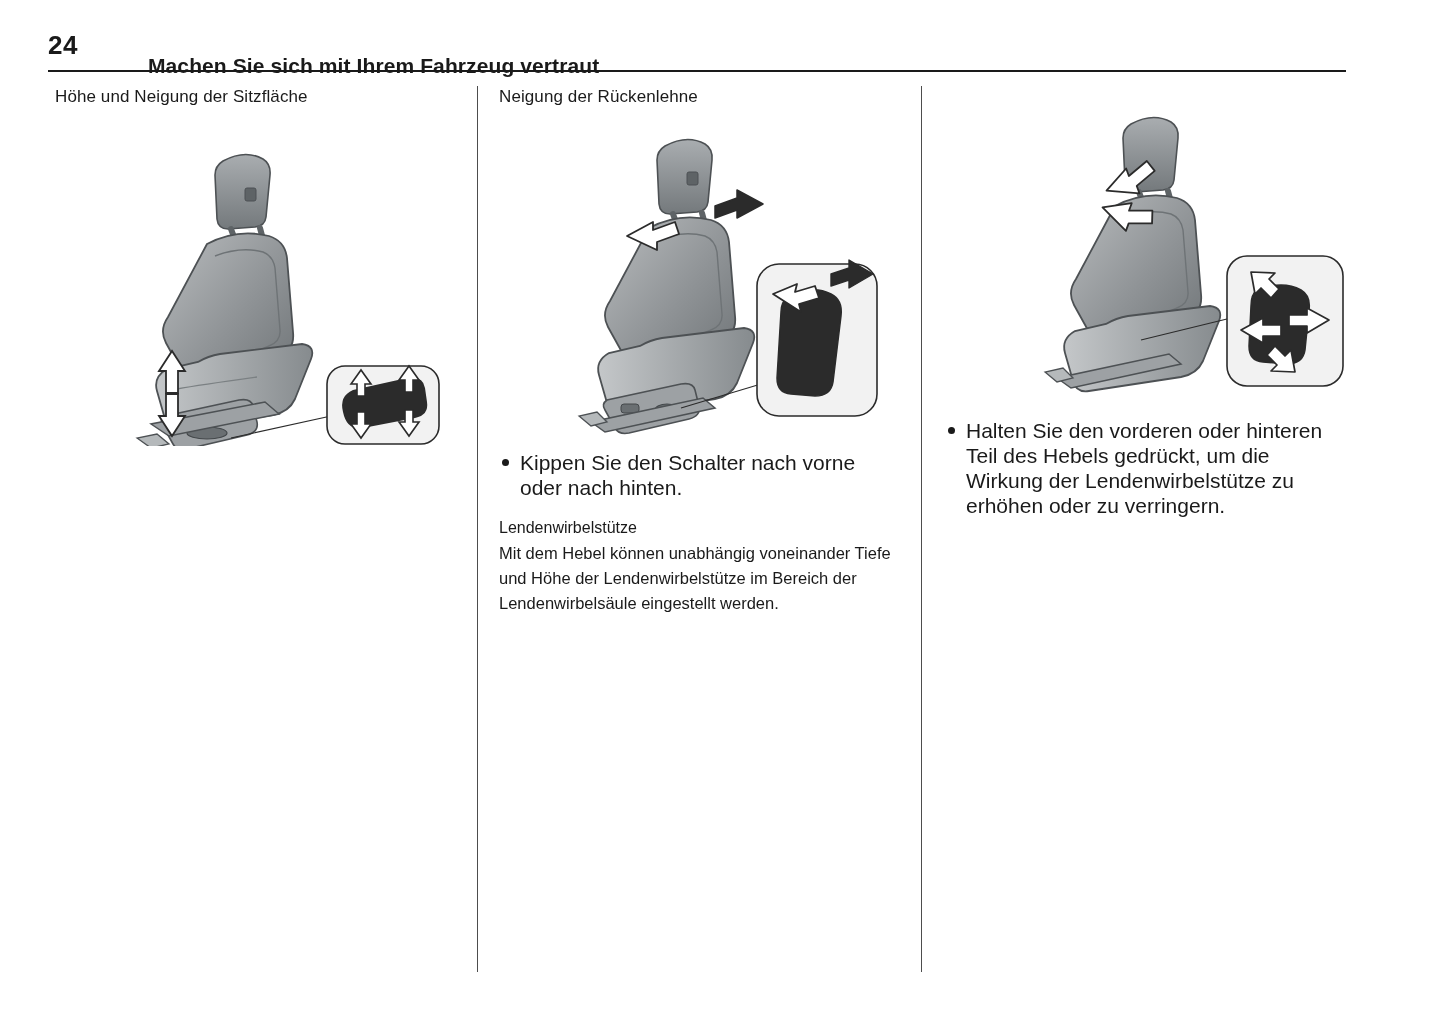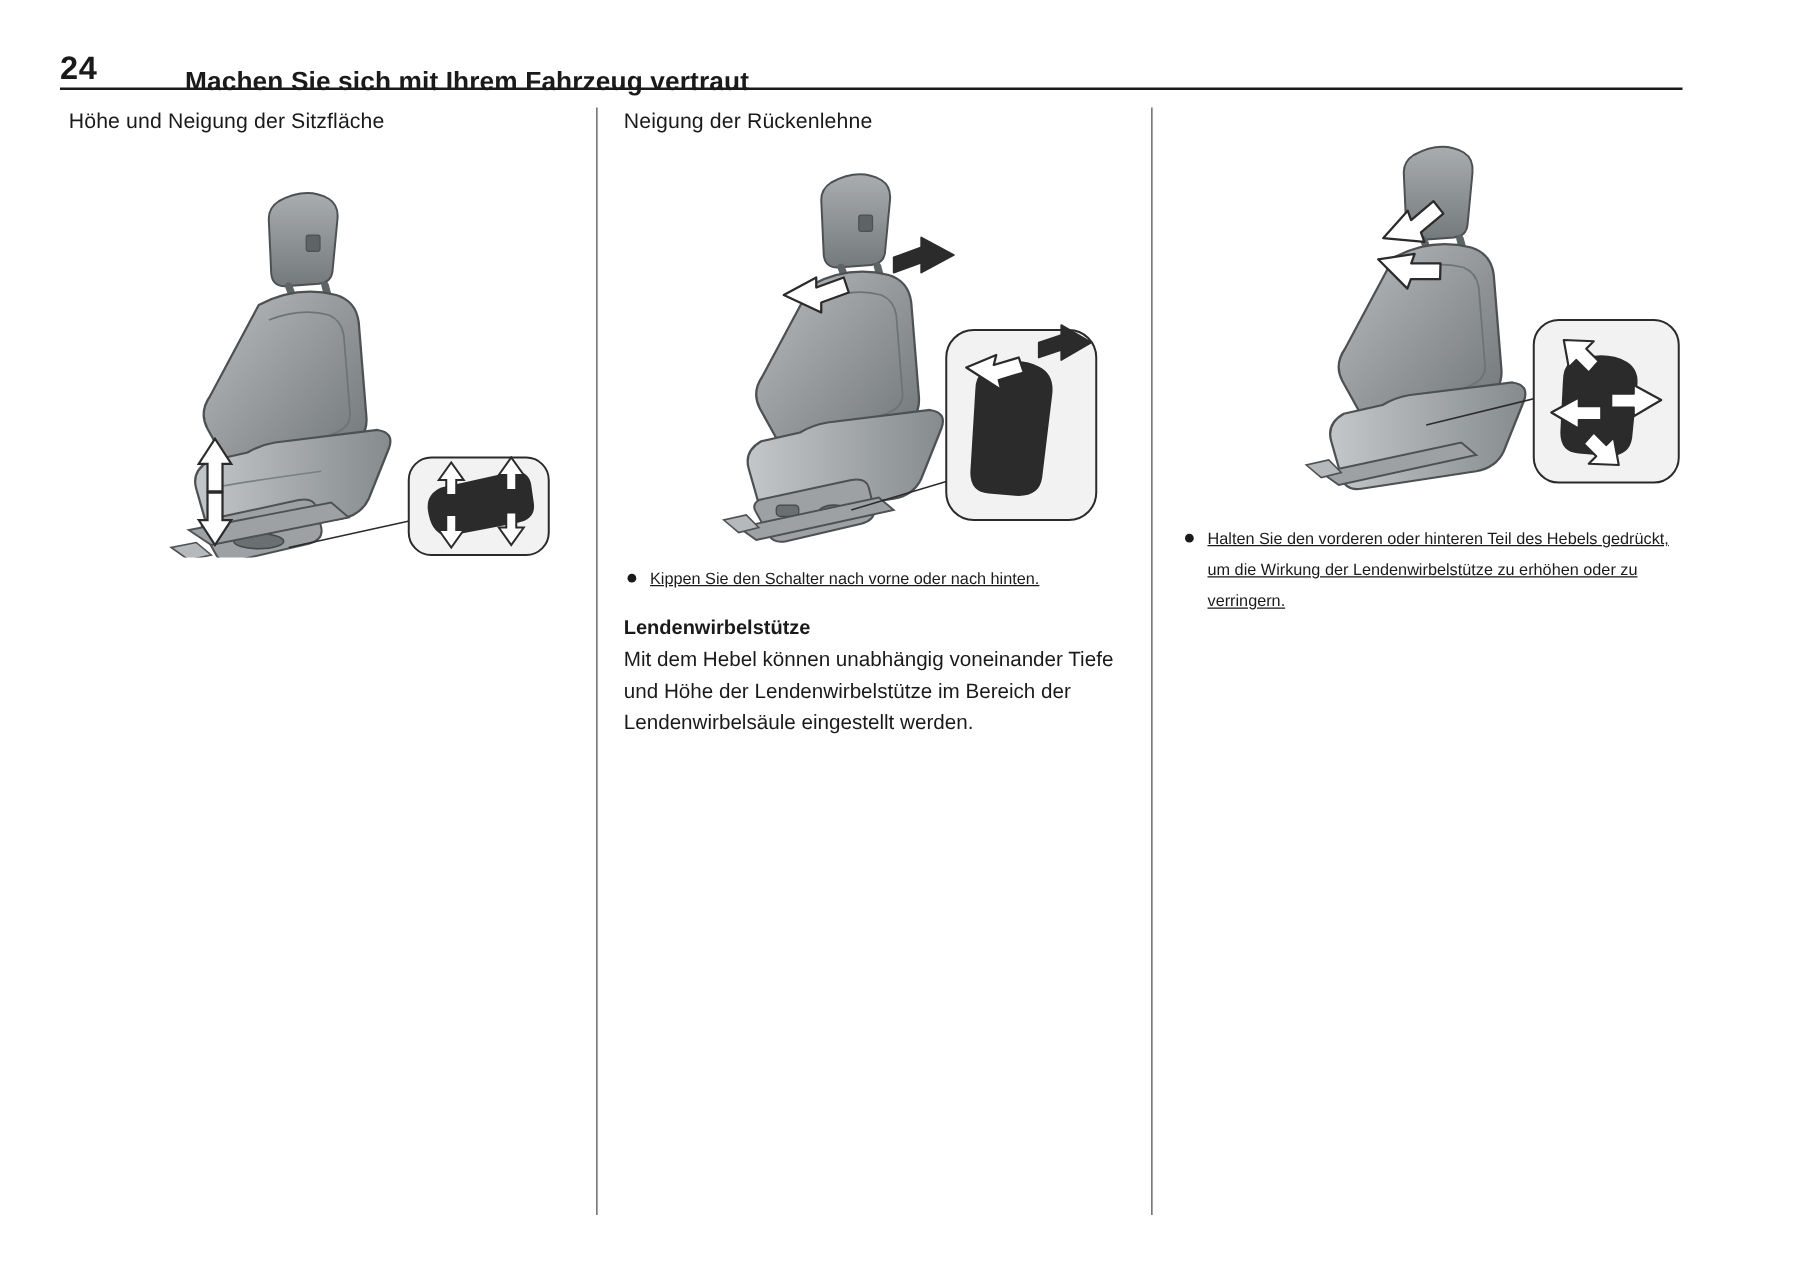--- a/index.html
+++ b/index.html
@@ -22,21 +22,21 @@
     padding: 0;
   }
 
   
   .header {
     position: absolute;
     left: 48px;
     top: 30px;
     width: 1300px;
     display: flex;
-    align-items: center;
+    align-items: flex-start;
   }
   .page-number {
     font-size: 26px;
     font-weight: bold;
     width: 100px;
     letter-spacing: 0.5px;
   }
   .header-title {
     font-size: 21px;
     font-weight: bold;
@@ -91,41 +91,40 @@
     font-size: 23px;
     line-height: 30px;
     margin: 22px 0 10px 0;
     font-weight: normal;
     letter-spacing: 0.1px;
   }
   .sub-heading {
     font-size: 16px;
     line-height: 22px;
     margin: 12px 0 2px 0;
-    font-weight: bold;
+    font-weight: normal;
   }
   .body-text {
     font-size: 16.5px;
     line-height: 25px;
     margin: 0;
   }
 
   
   ul.bullets {
     list-style: none;
     margin: 0;
     padding: 0;
   }
   ul.bullets li {
     position: relative;
     padding-left: 21px;
     margin-bottom: 17px;
-    font-size: 13px;
+    font-size: 21px;
     line-height: 25px;
-    text-decoration: underline;
   }
   ul.bullets li::before {
     content: "";
     position: absolute;
     left: 3px;
     top: 9px;
     width: 7px;
     height: 7px;
     border-radius: 50%;
     background: #1a1a1a;

